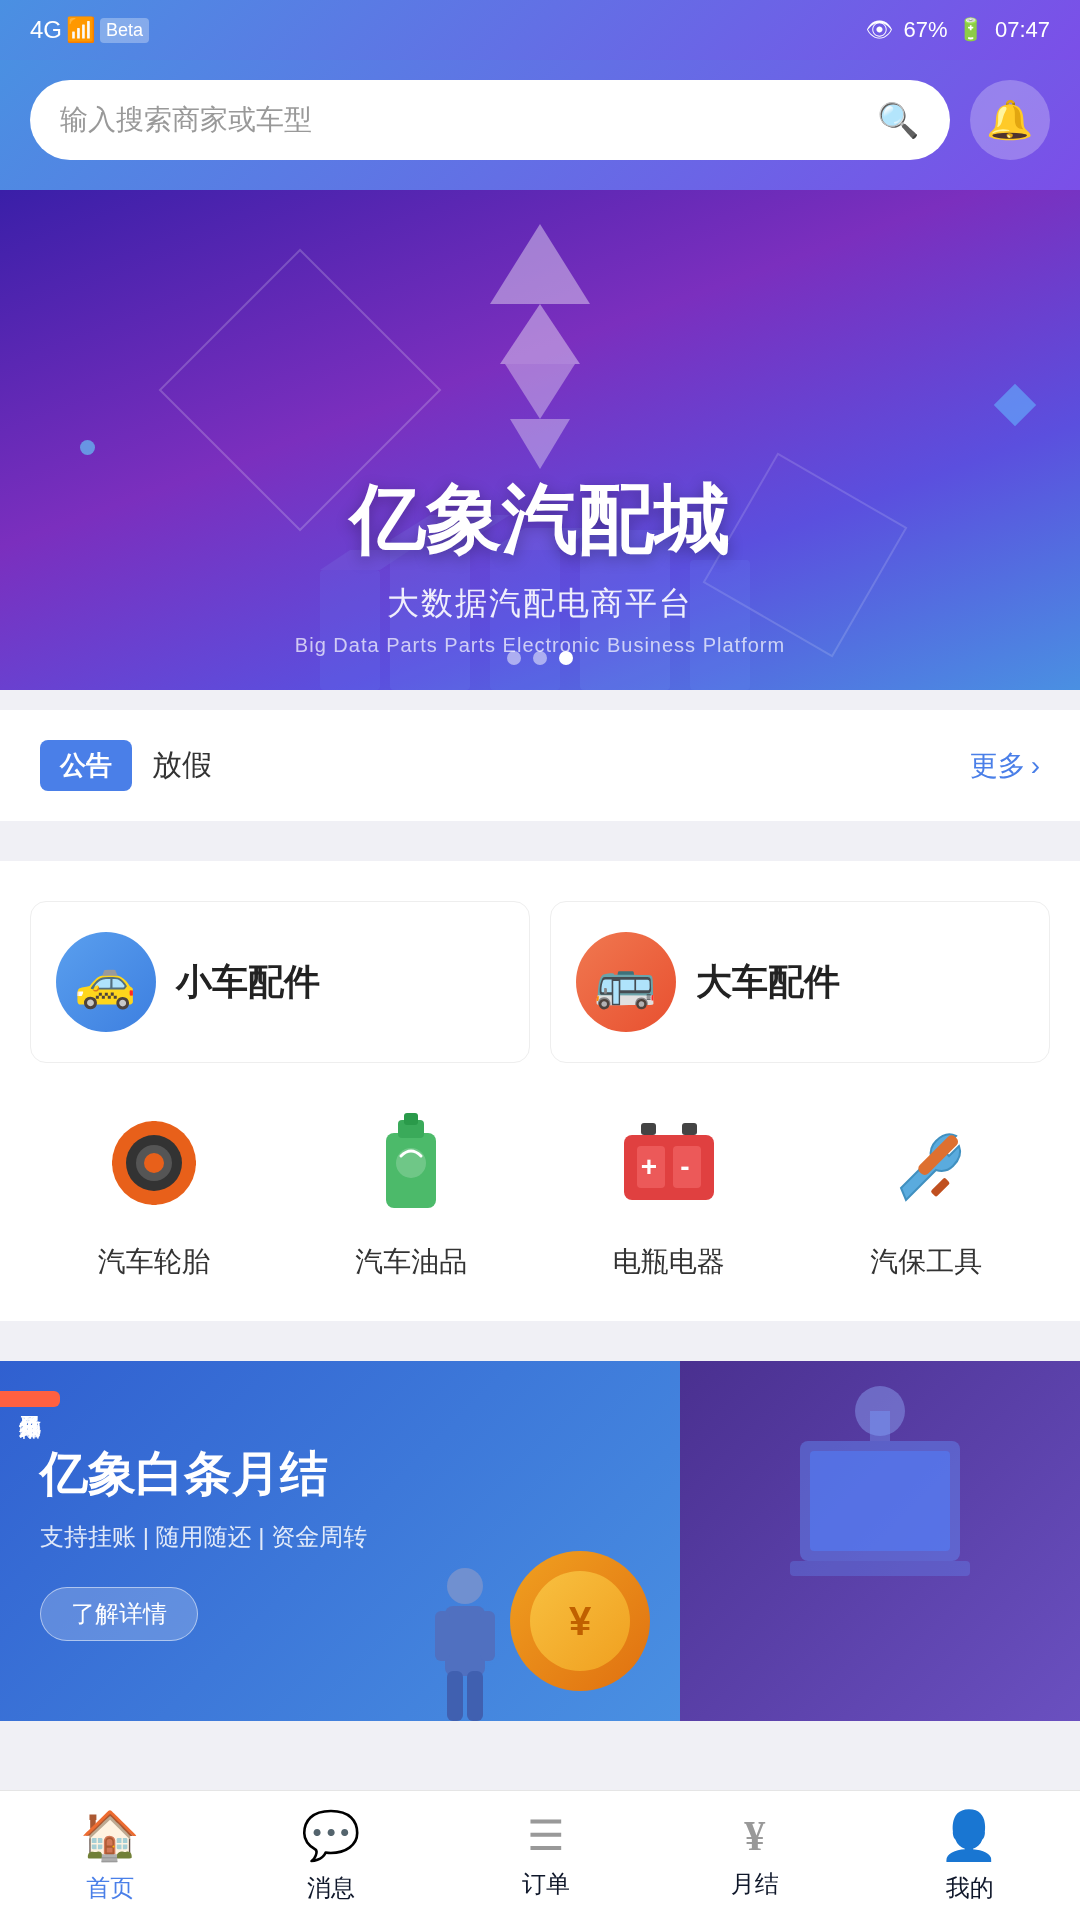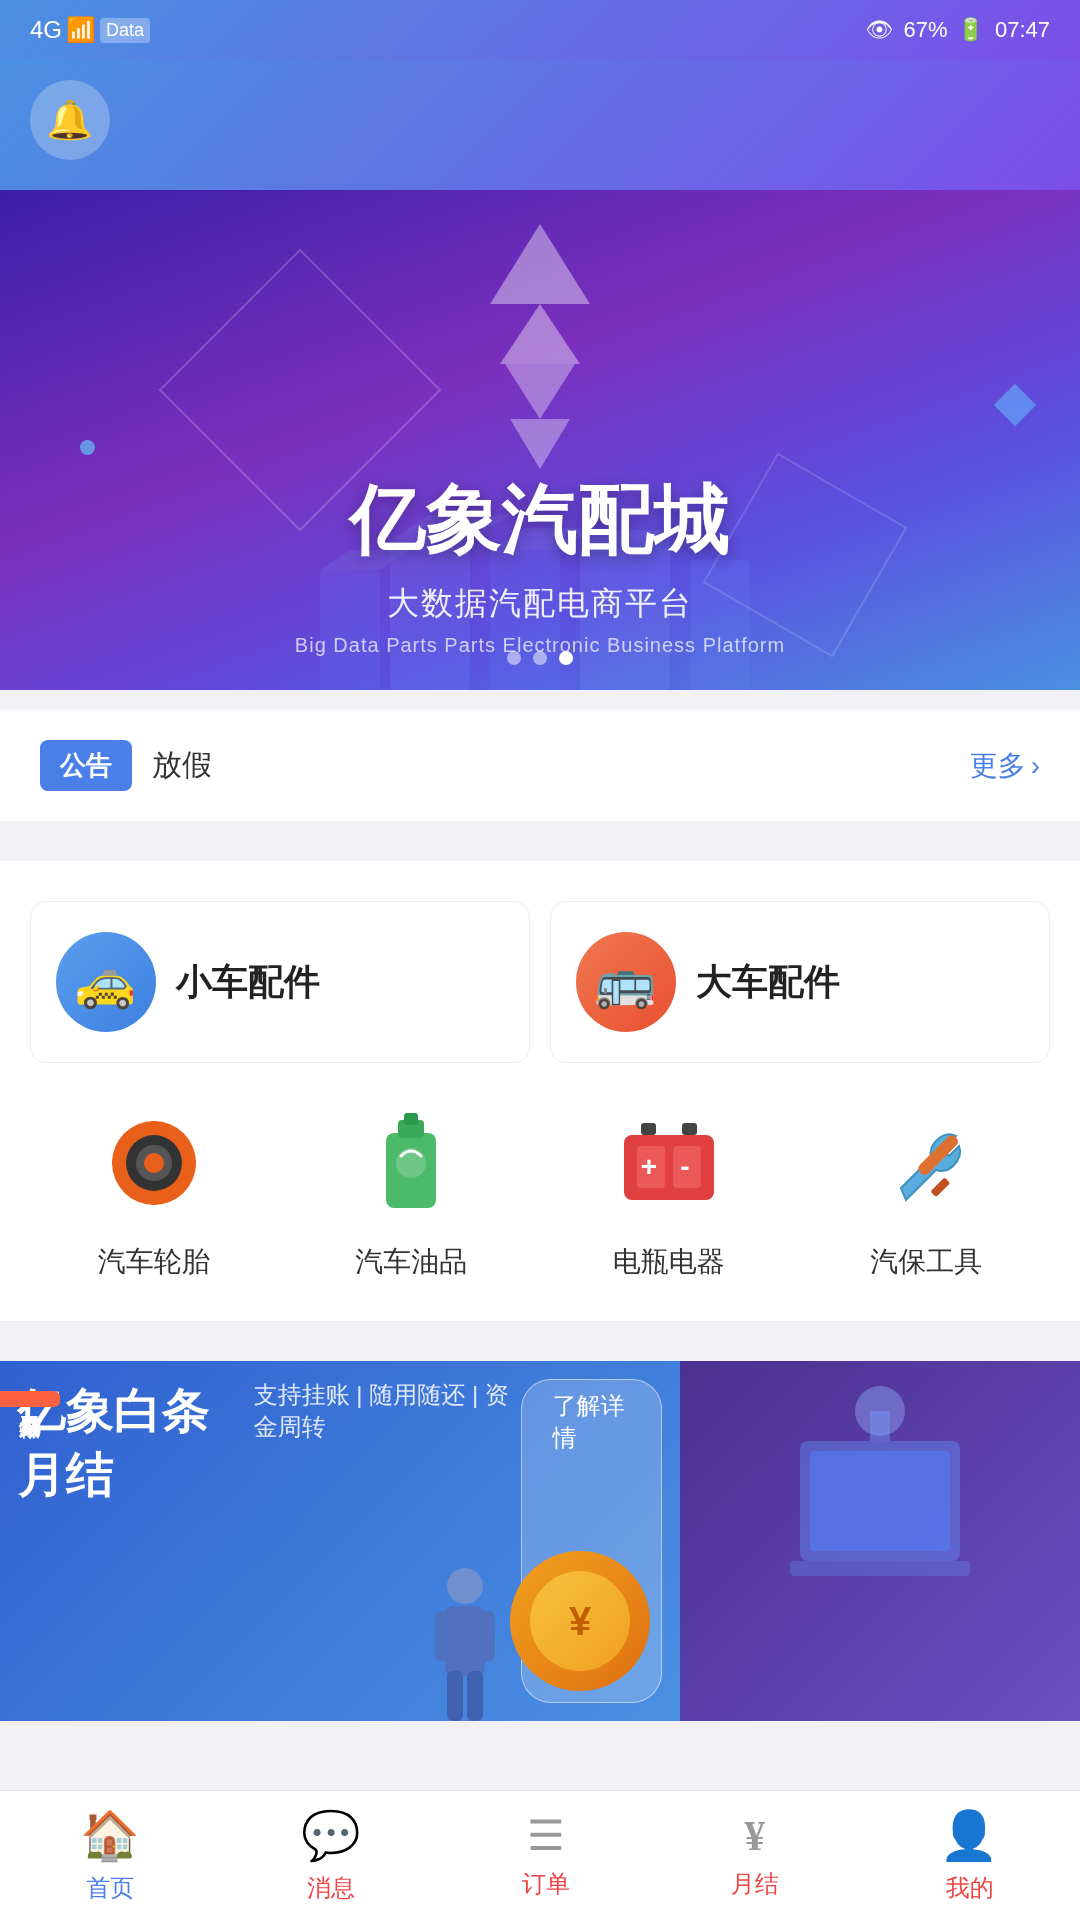--- a/index.html
+++ b/index.html
@@ -283,23 +283,23 @@
       gap: 0;
       overflow: hidden;
     }
     .promo-banner-main {
       flex: 0 0 680px;
       height: 360px;
       background: linear-gradient(135deg, #3060d0 0%, #4a90e2 100%);
       position: relative;
       overflow: hidden;
       display: flex;
-      flex-direction: row;
+      flex-direction: column;
       justify-content: center;
-      padding: 18px;
+      padding: 40px;
     }
     .promo-banner-secondary {
       flex: 1;
       height: 360px;
       background: linear-gradient(135deg, #4a3090 0%, #6a50c0 100%);
       position: relative;
       overflow: hidden;
     }
     .promo-tag {
       position: absolute;
@@ -376,21 +376,21 @@
       cursor: pointer;
       padding: 10px 20px;
     }
     .nav-icon {
       font-size: 48px;
       color: #999;
     }
     .nav-icon.active { color: #4a7fe8; }
     .nav-label {
       font-size: 24px;
-      color: #ef4444;
+      color: #0f172a;
     }
     .nav-label.active { color: #4a7fe8; }
 
     
     .nav-spacer { height: 150px; }
 
     
     .geo-1 {
       position: absolute;
       width: 200px; height: 200px;
@@ -406,31 +406,35 @@
       bottom: 60px; right: 200px;
     }
   </style>
 </head>
 <body>
 
 <div class="status-bar">
   <div class="status-left">
     <span>4G</span>
     <span>📶</span>
-    <span style="font-size:18px;background:rgba(255,255,255,0.3);padding:2px 6px;border-radius:4px;">Data</span>
+    <span style="font-size:18px;background:rgba(255,255,255,0.3);padding:2px 6px;border-radius:4px;">Beta</span>
   </div>
   <div class="status-right">
     <span>👁</span>
     <span>67%</span>
     <span>🔋</span>
     <span>07:47</span>
   </div>
 </div>
 
 <div class="header">
+  <div class="search-bar">
+    <span class="search-input-text">输入搜索商家或车型</span>
+    <span class="search-icon-wrap">🔍</span>
+  </div>
   <div class="bell-btn">
     <span>🔔</span>
   </div>
 </div>
 
 <div class="banner">
   <div class="banner-triangle-1"></div>
   <div class="banner-triangle-2"></div>
   <div class="banner-triangle-3"></div>
   <div class="banner-triangle-4"></div>

